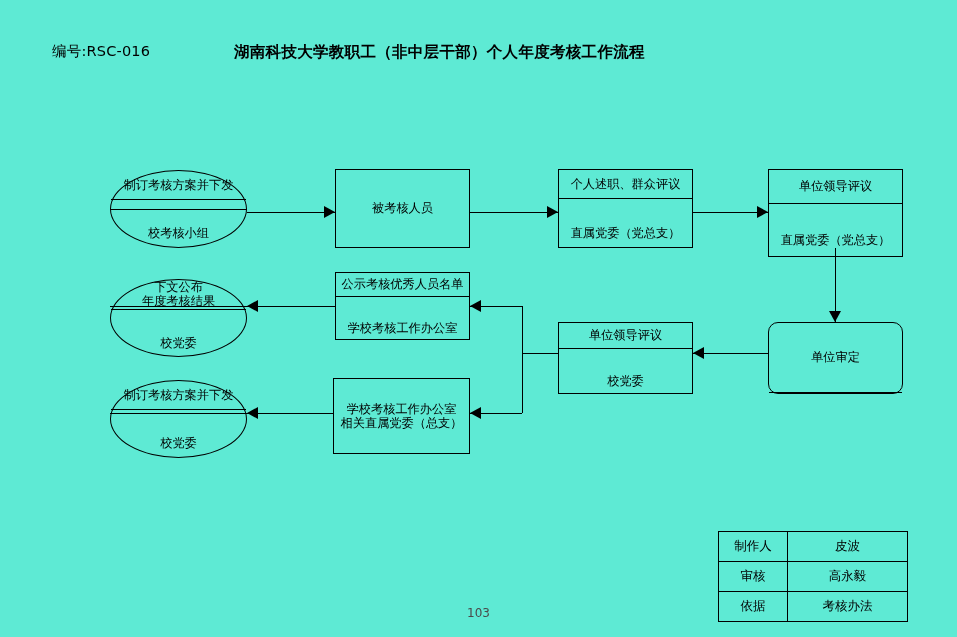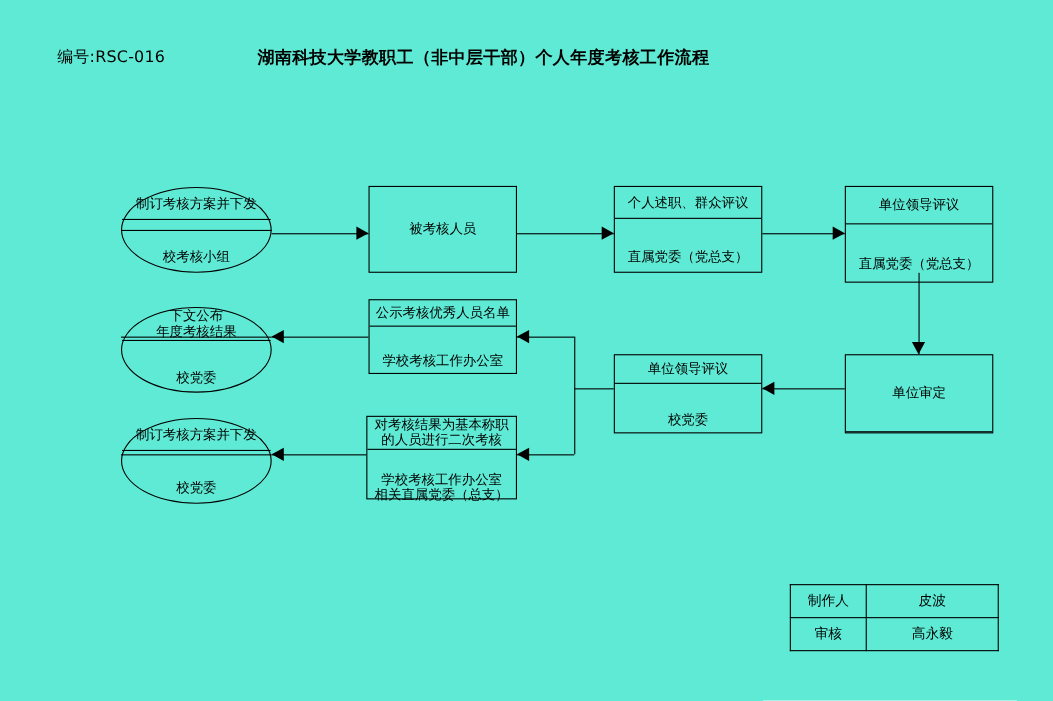--- a/index.html
+++ b/index.html
@@ -192,21 +192,21 @@
   <div class="node box" style="left:335px; top:272px; width:135px; height:68px;">
     <div class="half top">公示考核优秀人员名单</div>
     <div class="half bottom">学校考核工作办公室</div>
   </div>
 
   <div class="node box" style="left:558px; top:322px; width:135px; height:72px;">
     <div class="half top">单位领导评议</div>
     <div class="half bottom">校党委</div>
   </div>
 
-  <div class="node box" style="left:768px; top:322px; width:135px; height:72px;">
+  <div class="node box" style="left:768px; top:322px; width:135px; height:72px;border-radius:10px;">
     <div class="half top">单位审定</div>
   </div>
 
   <div class="vline" style="left:835px; top:248px; height:74px;"></div>
   <div class="arrow down" style="left:829px; top:311px;"></div>
 
   <div class="hline" style="left:693px; top:353px; width:75px;"></div>
   <div class="arrow left" style="left:693px; top:347px;"></div>
 
   <div class="hline" style="left:522px; top:353px; width:36px;"></div>
@@ -218,39 +218,42 @@
   <div class="hline" style="left:247px; top:306px; width:88px;"></div>
   <div class="arrow left" style="left:247px; top:300px;"></div>
 
   <div class="node ellipse" style="left:110px; top:380px; width:137px; height:78px;">
     <div class="half top">制订考核方案并下发</div>
     <div class="half bottom">校党委</div>
   </div>
   <div class="ellipse-rule" style="left:110px; top:413px; width:137px;"></div>
 
   <div class="node box" style="left:333px; top:378px; width:137px; height:76px;">
-    <div class="half top">对考核结果为基本称职
-的人员进行二次考核</div>
     <div class="half bottom">学校考核工作办公室
 相关直属党委（总支）</div>
   </div>
 
   <div class="hline" style="left:470px; top:413px; width:52px;"></div>
   <div class="arrow left" style="left:470px; top:407px;"></div>
 
   <div class="hline" style="left:247px; top:413px; width:86px;"></div>
   <div class="arrow left" style="left:247px; top:407px;"></div>
 
   <table class="sig-table">
     <tbody>
       <tr>
         <td class="label">制作人</td>
         <td>皮波</td>
       </tr>
       <tr>
         <td class="label">审核</td>
         <td>高永毅</td>
       </tr>
+      <tr>
+        <td class="label">依据</td>
+        <td>考核办法</td>
+      </tr>
     </tbody>
   </table>
 
+  <div class="page-number">103</div>
 
 </div>
 
 </body></html>

